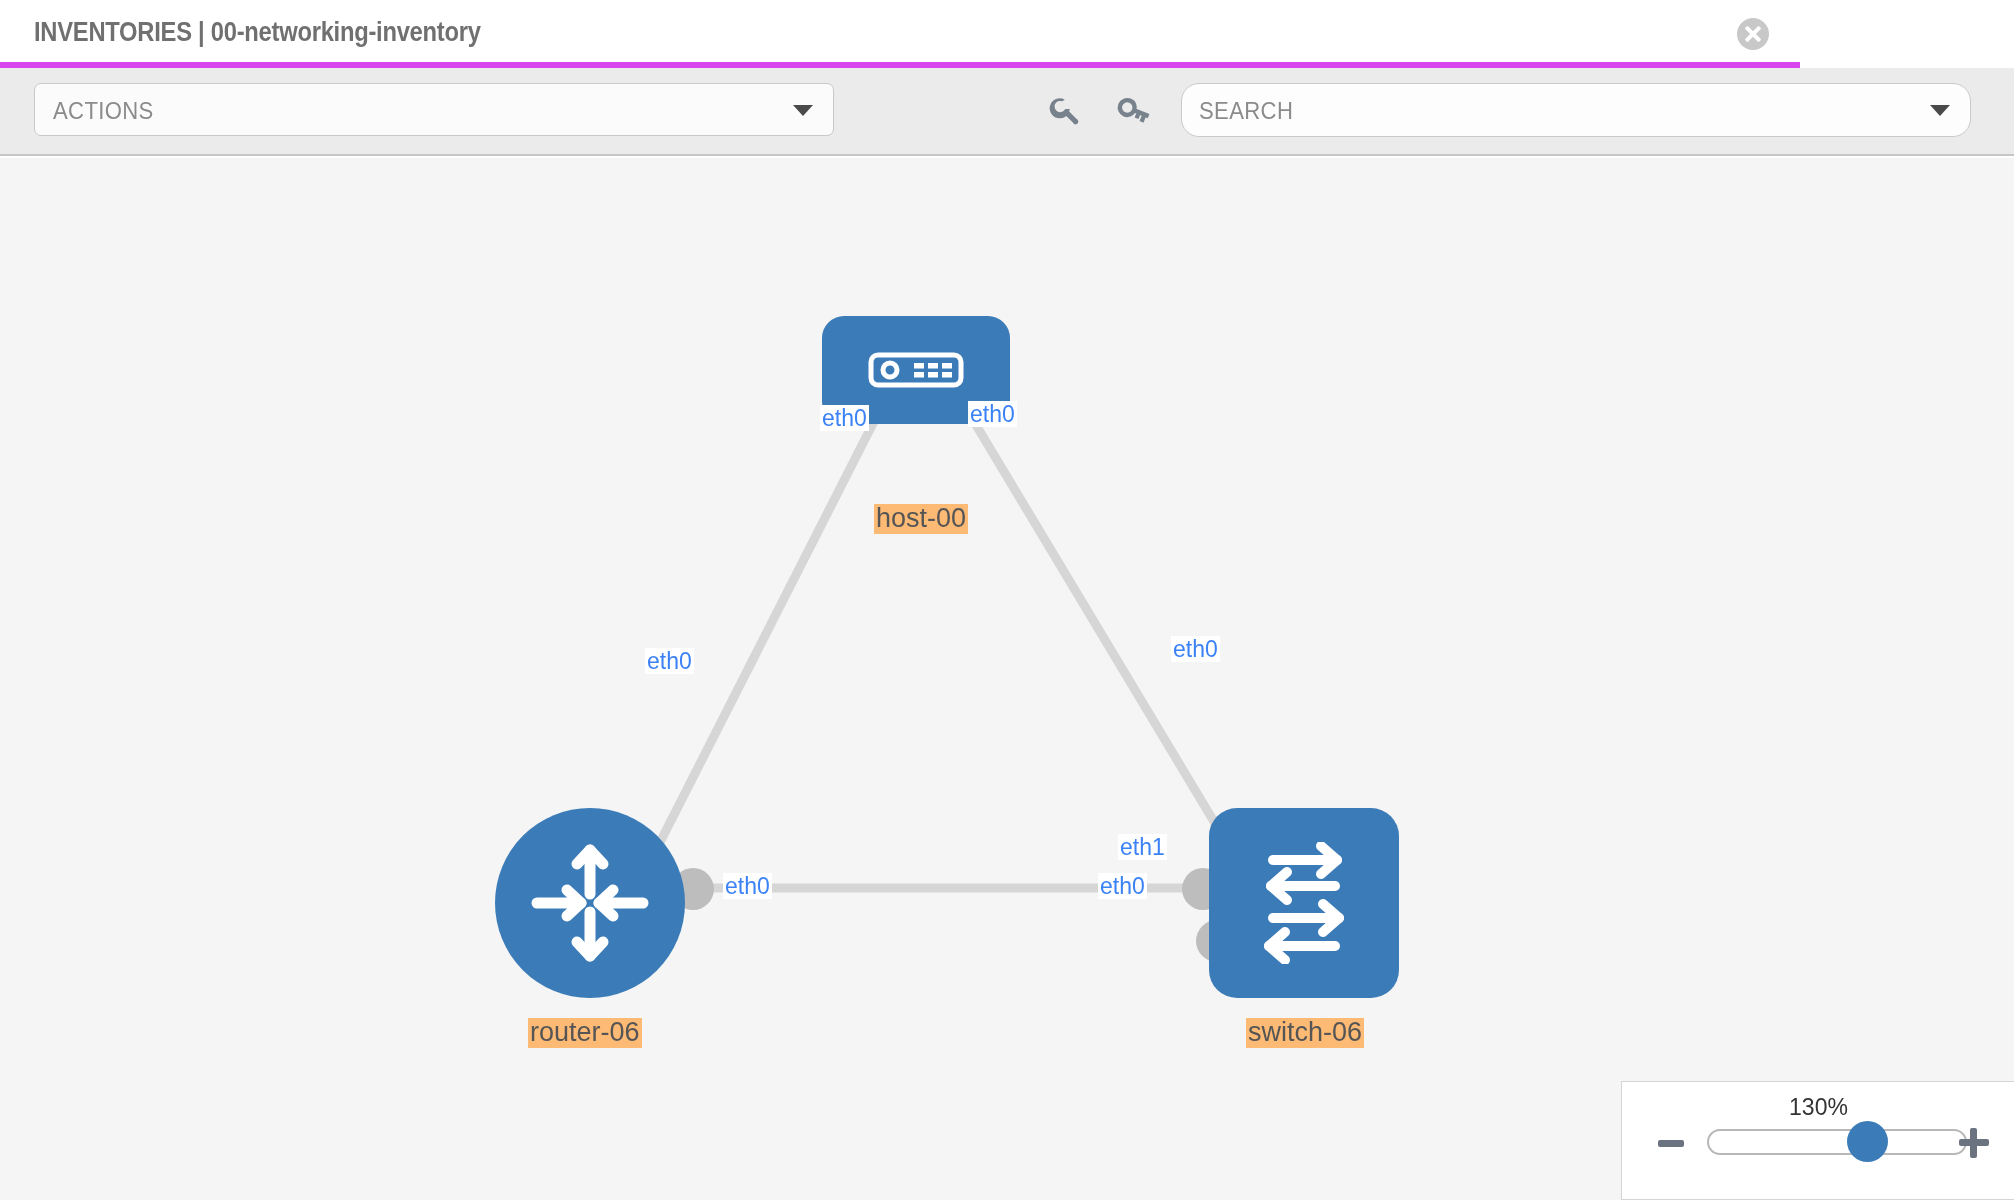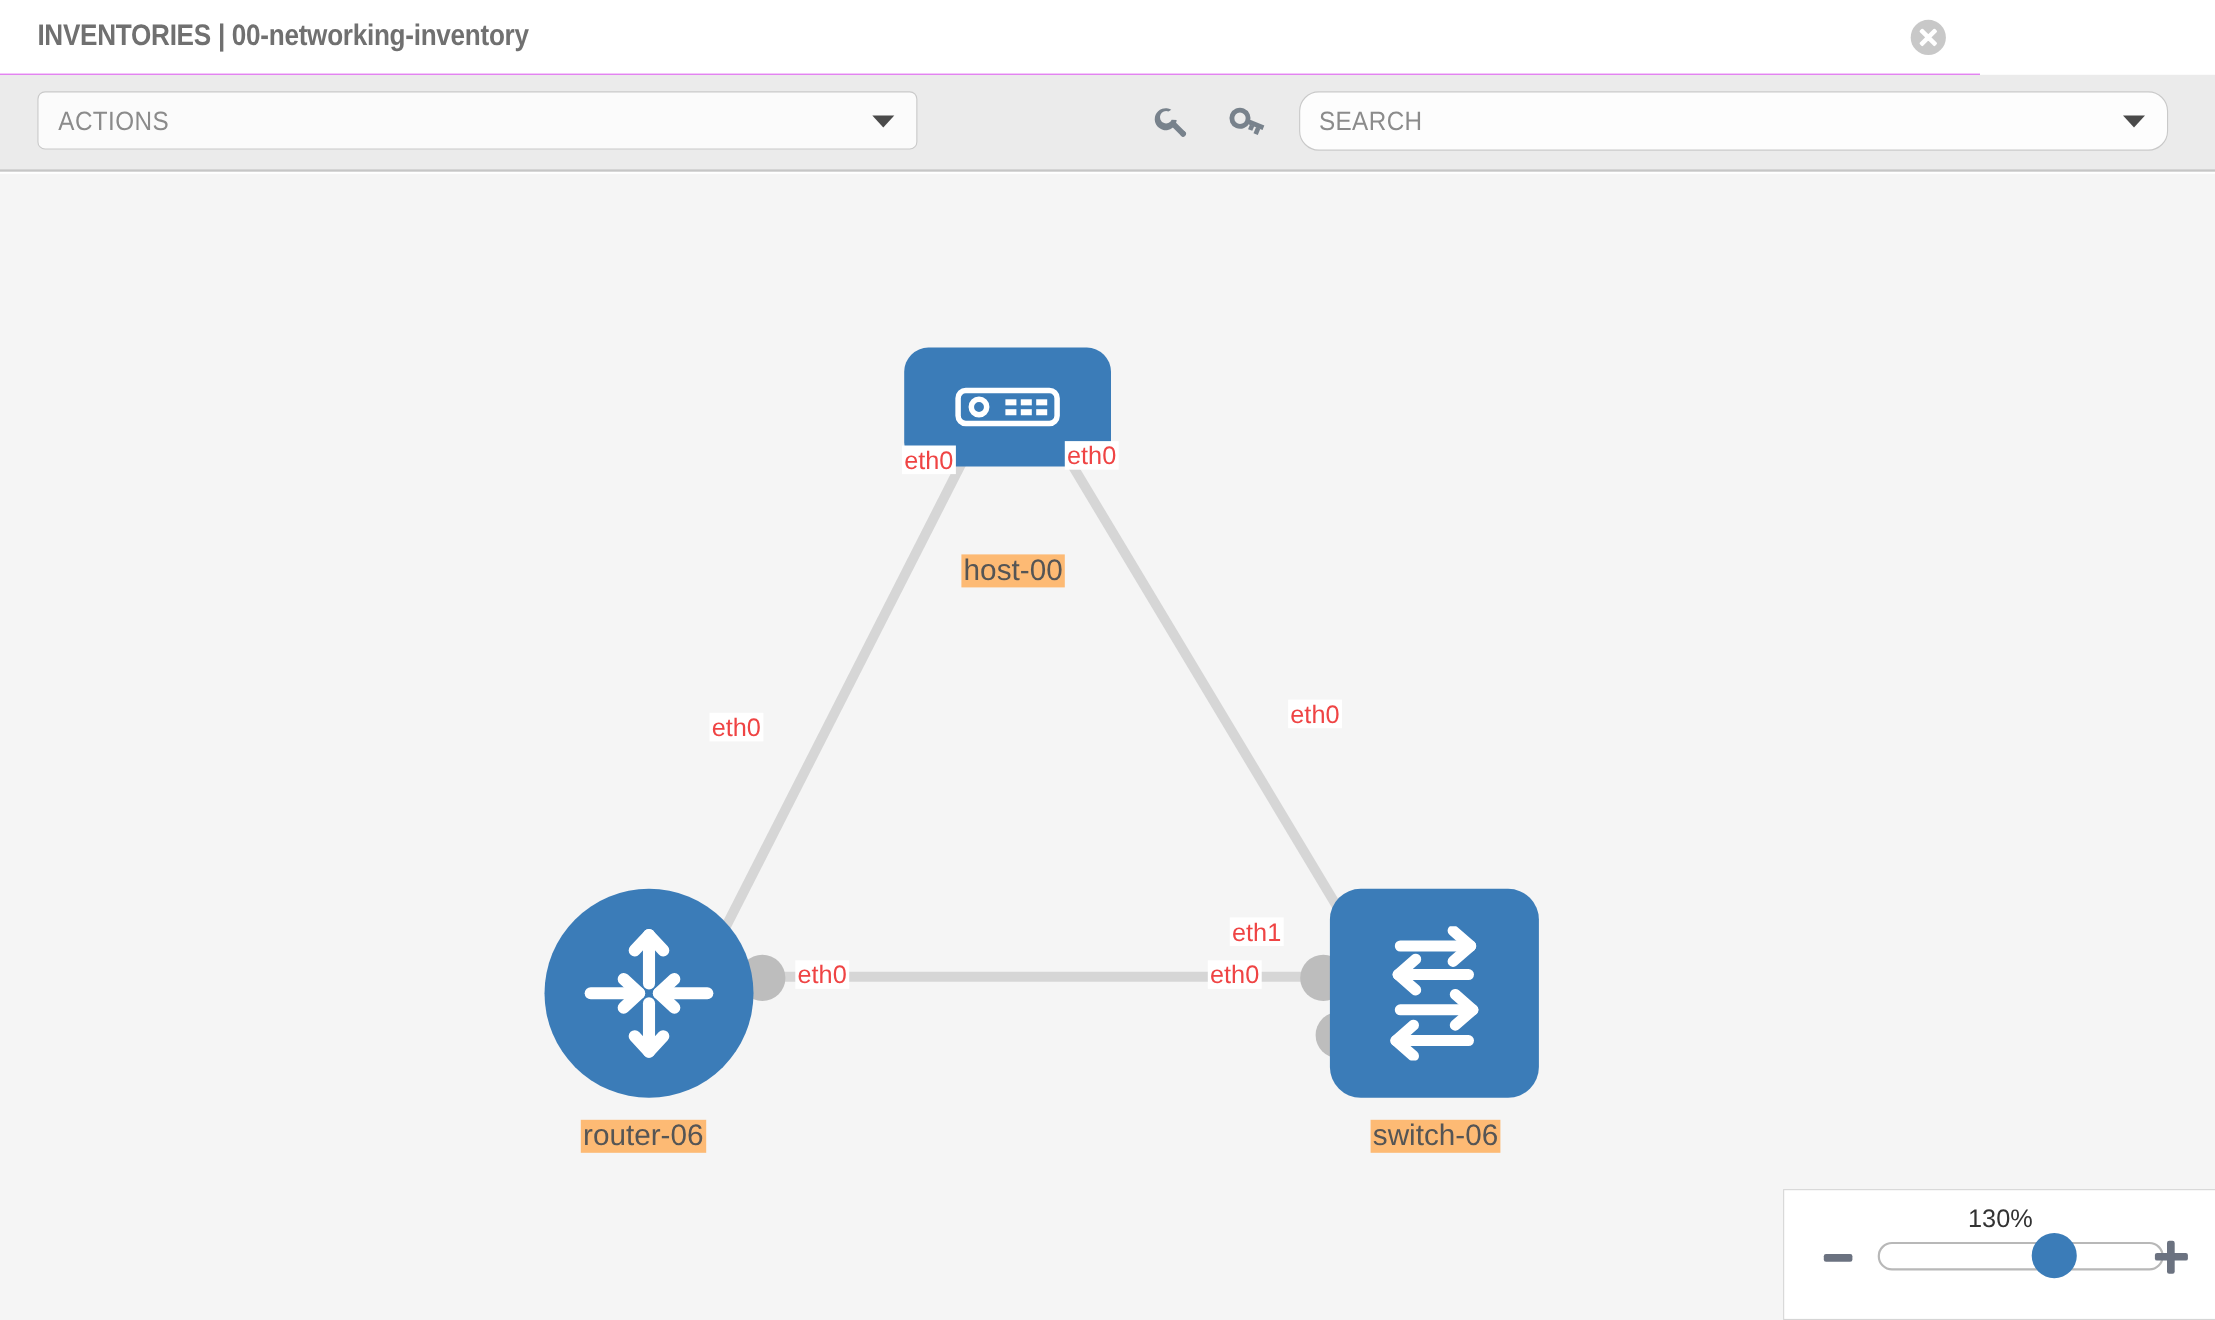--- a/index.html
+++ b/index.html
@@ -19,21 +19,21 @@
     background: #ffffff;
   }
 
   
   .header {
     position: absolute;
     left: 0; top: 0;
     width: 1800px;
     height: 68px;
     background: #ffffff;
-    border-bottom: 1px solid #d946ef;
+    border-bottom: 6px solid #d946ef;
     box-sizing: border-box;
   }
   .header-title {
     position: absolute;
     left: 34px;
     top: 17px;
     font-size: 27px;
     font-weight: bold;
     color: #707070;
     letter-spacing: -0.3px;
@@ -202,21 +202,21 @@
     width: 42px; height: 42px;
     border-radius: 50%;
     background: #bdbdbd;
     cursor: pointer;
   }
 
   
   .if-label {
     position: absolute;
     font-size: 23px;
-    color: #ef4444;
+    color: #3b82f6;
     background: #ffffff;
     white-space: nowrap;
     padding: 0 2px;
     line-height: 1.15;
   }
 
   
   .zoom-panel {
     position: absolute;
     left: 1621px;

